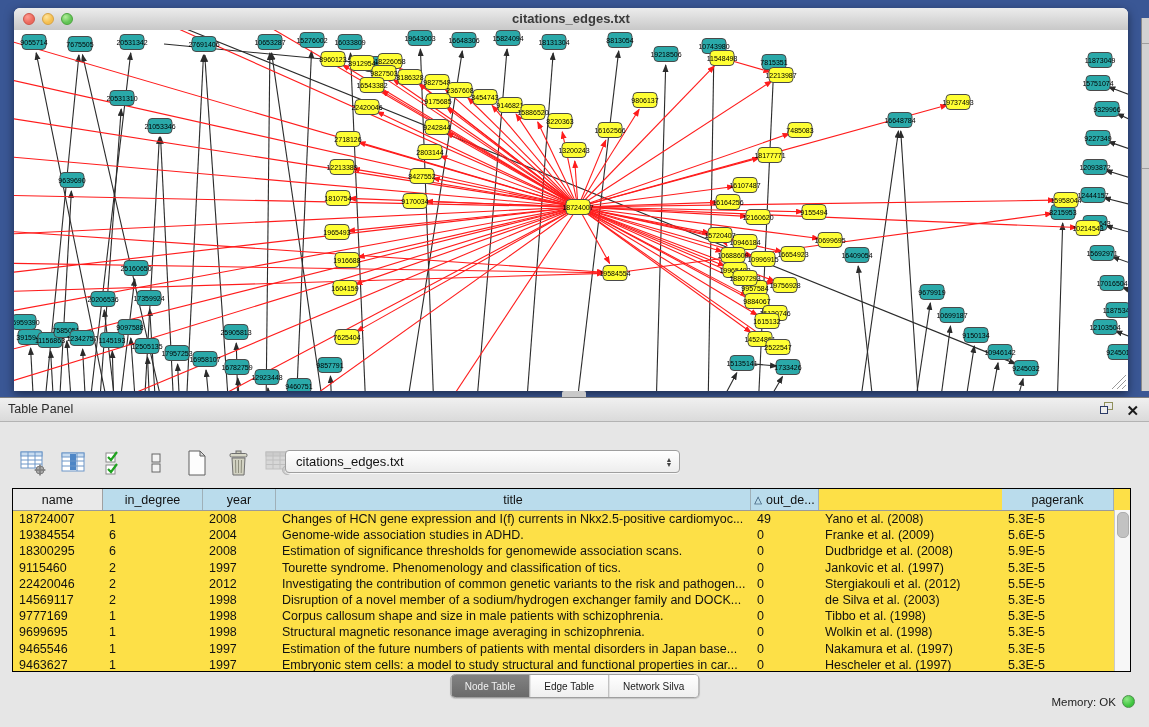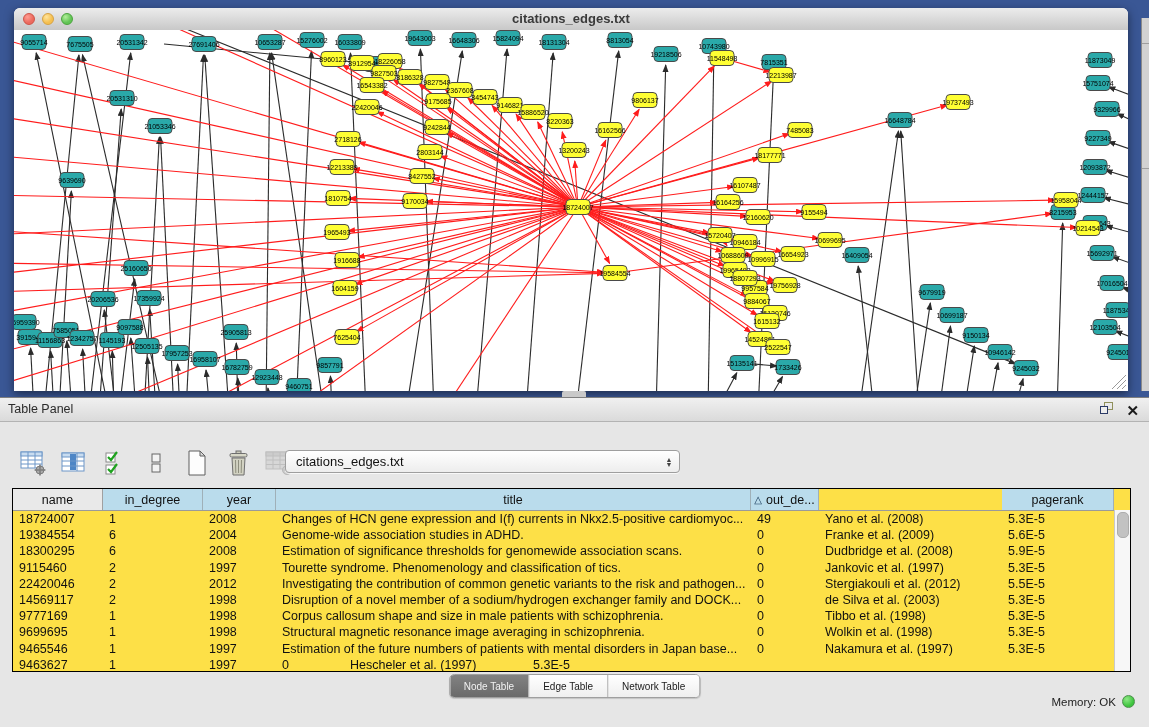--- a/index.html
+++ b/index.html
@@ -673,33 +673,34 @@
           <div class="td" style="width: 73px;">1997</div>
           <div class="td" style="width: 475px;">Estimation of the future numbers of patients with mental disorders in Japan base...</div>
           <div class="td" style="width: 68px;">0</div>
           <div class="td" style="width: 183px;">Nakamura et al. (1997)</div>
           <div class="td" style="width: 112px;">5.3E-5</div>
         </div>
         <div class="trow">
           <div class="td" style="width: 90px;">9463627</div>
           <div class="td" style="width: 100px;">1</div>
           <div class="td" style="width: 73px;">1997</div>
+          <div class="td" style="width: 475px;">Embryonic stem cells: a model to study structural and functional properties in car...</div>
           <div class="td" style="width: 68px;">0</div>
           <div class="td" style="width: 183px;">Hescheler et al. (1997)</div>
           <div class="td" style="width: 112px;">5.3E-5</div>
         </div>
       </div>
     <div class="vscroll">
       <div class="vthumb"></div>
     </div>
   </div>
 
   <div class="tabs" id="tabs">
       <div class="tab active">Node Table</div>
       <div class="tab">Edge Table</div>
-      <div class="tab">Network Table</div>
+      <div class="tab">Network Silva</div>
     </div>
 
   <div class="memory">
     <span>Memory: OK</span>
     <span class="mem-dot"></span>
   </div>
 </div>
 
 </body></html>

